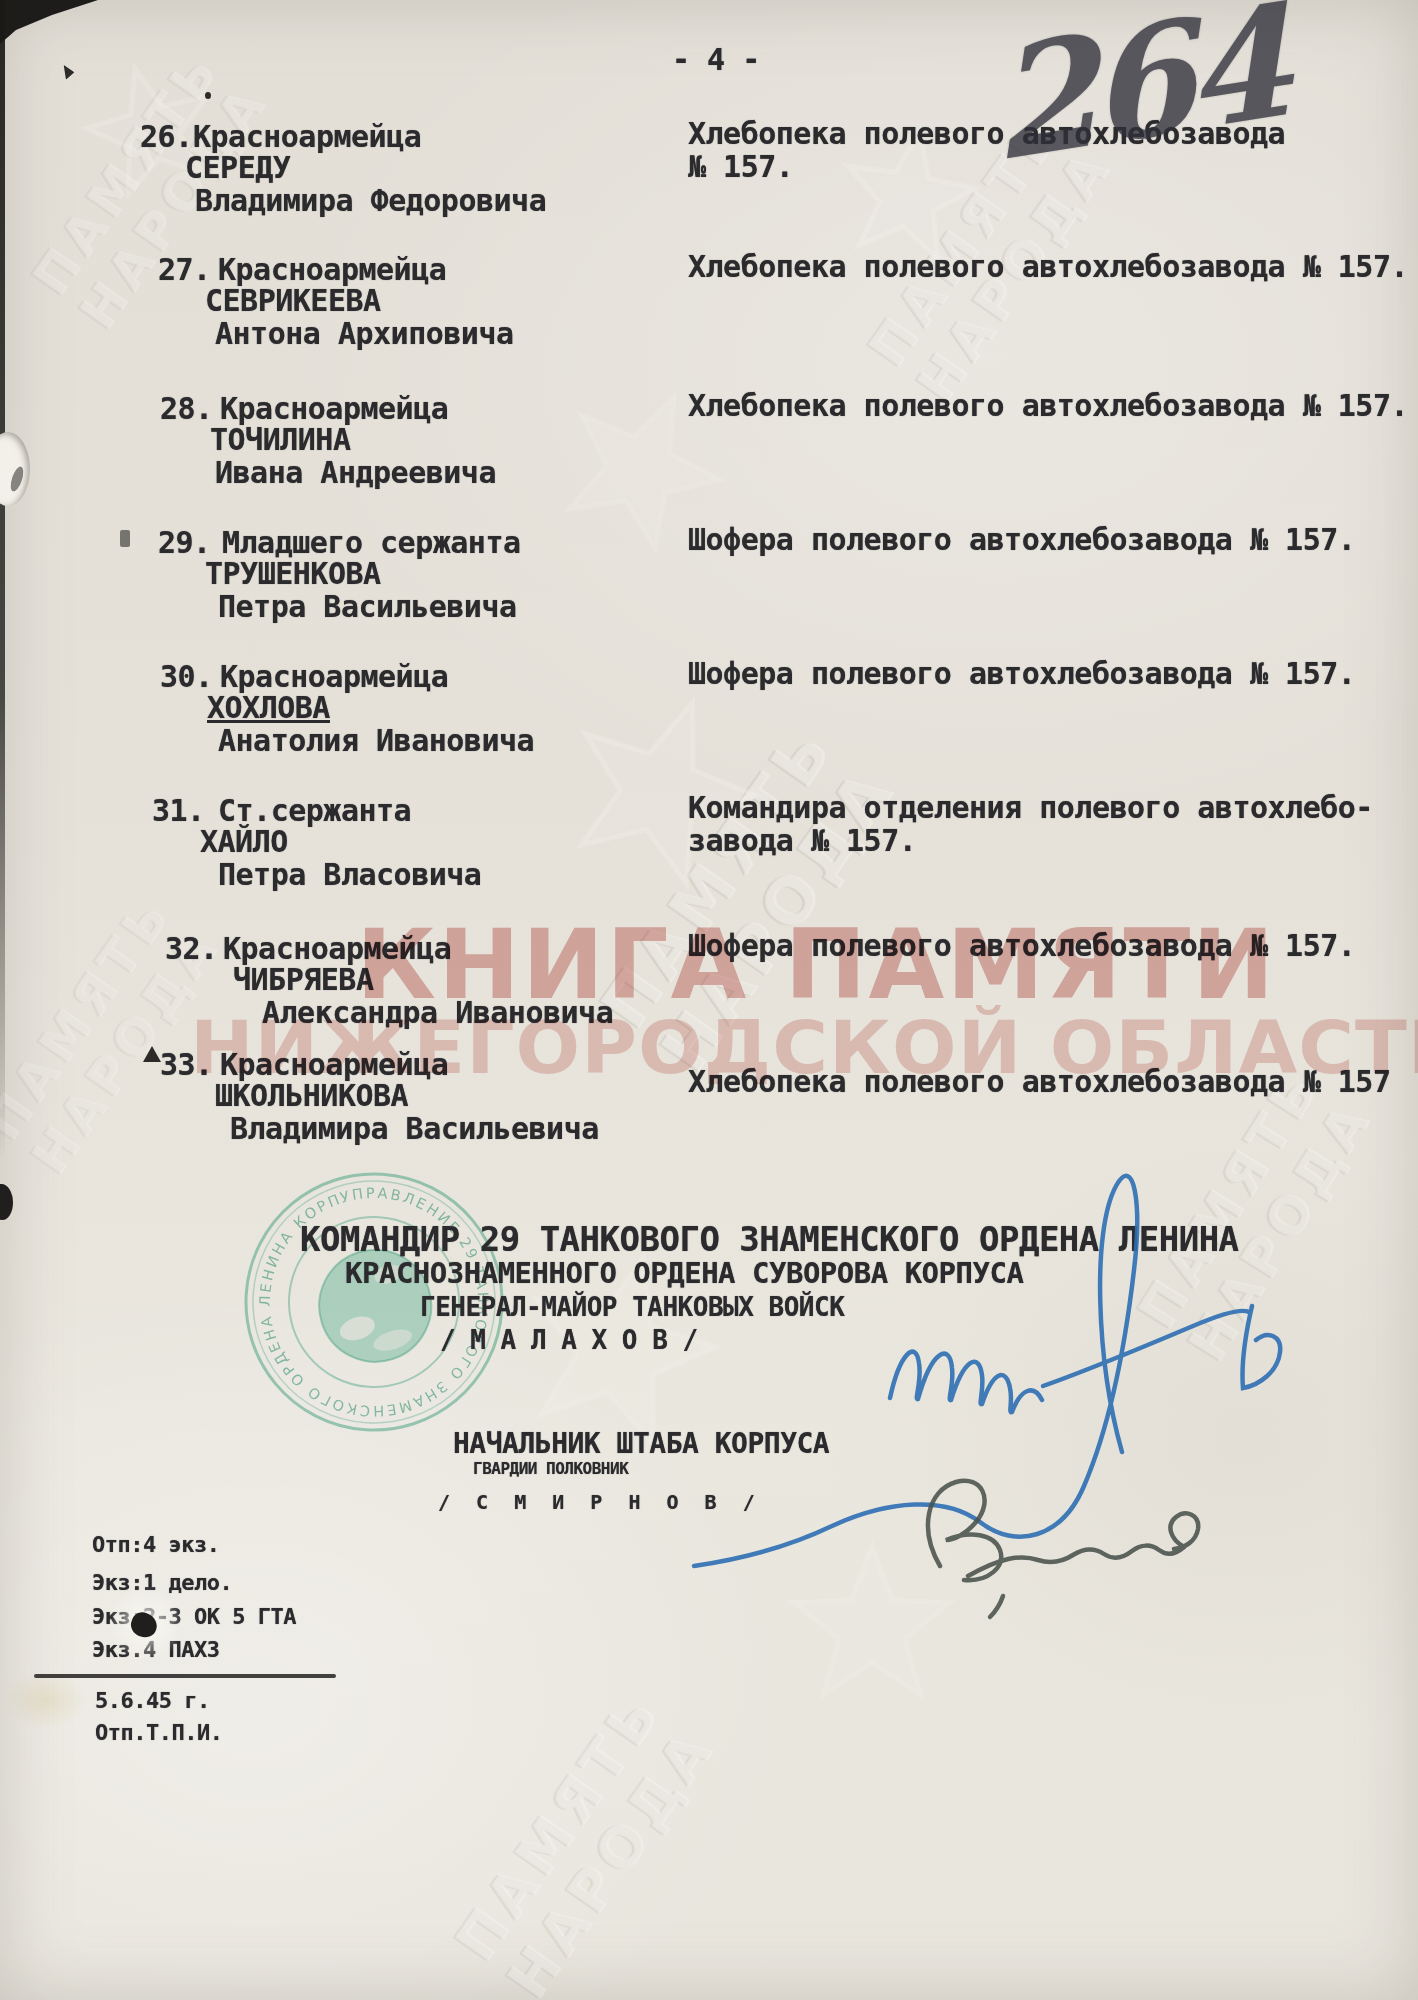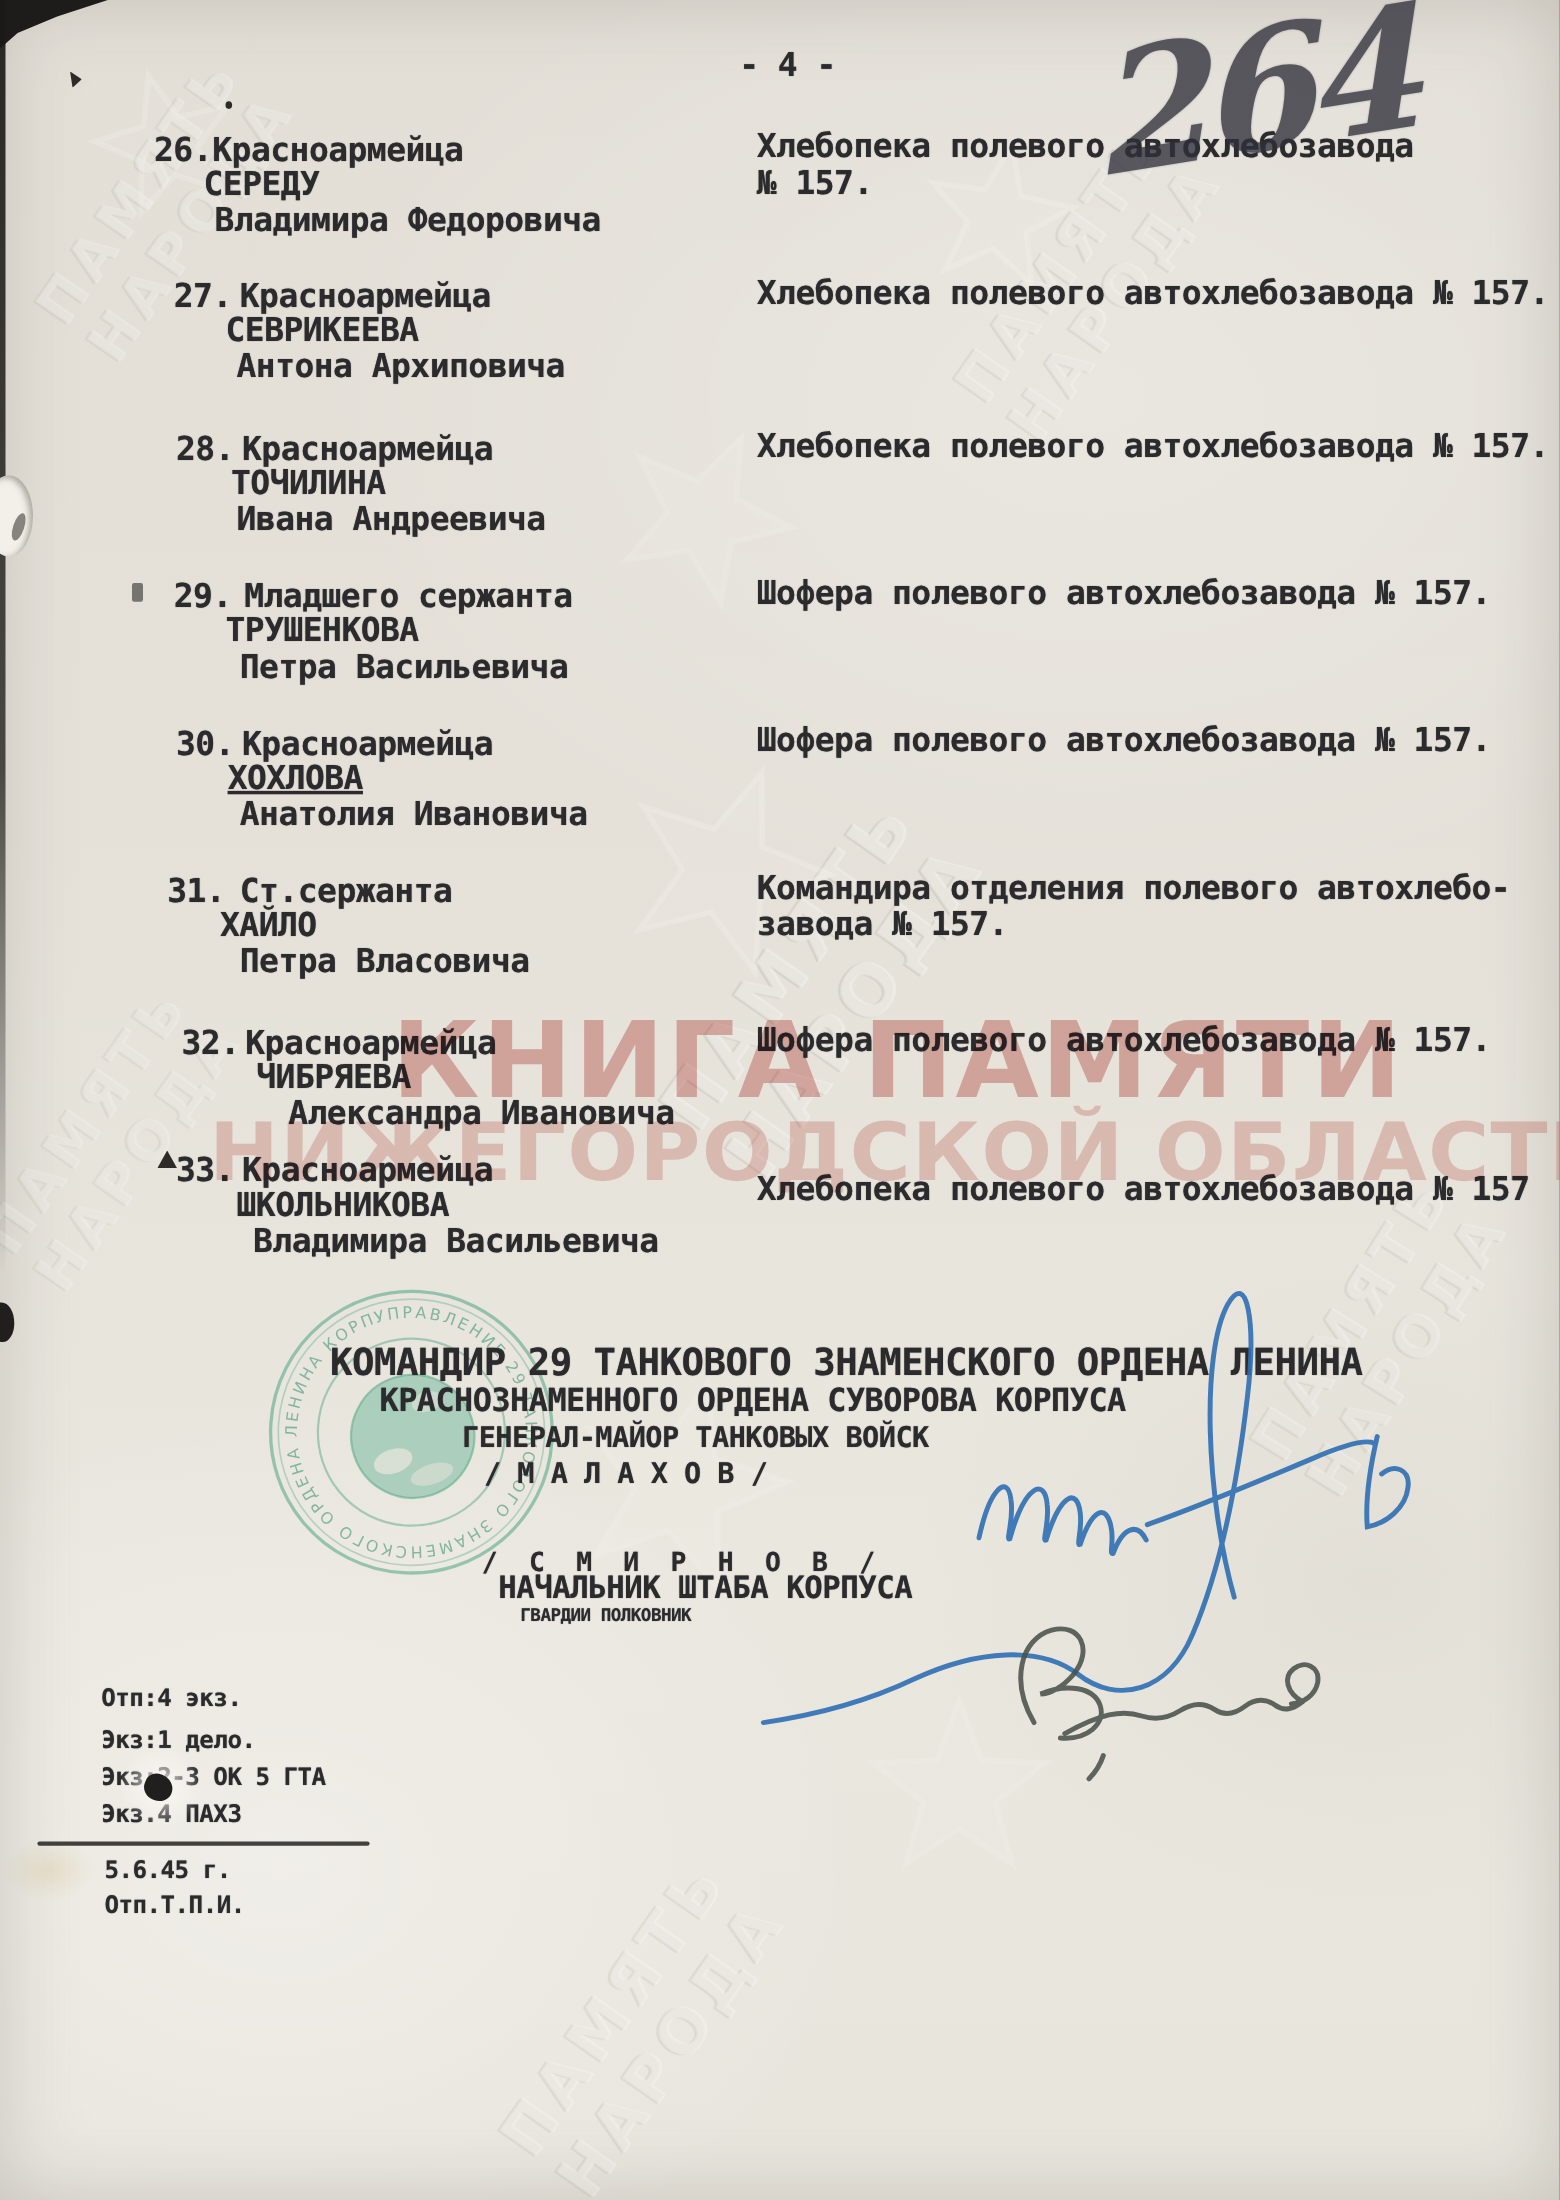--- a/index.html
+++ b/index.html
@@ -164,21 +164,21 @@
         <div class="typed" style="left: 688px; top: 1046px; margin-top: 20px;">Хлебопека полевого автохлебозавода № 157</div>
       </div>
 
     <div class="typed" style="left:300px;top:1222px;font-size:34px">КОМАНДИР 29 ТАНКОВОГО ЗНАМЕНСКОГО ОРДЕНА ЛЕНИНА</div>
     <div class="typed" style="left:345px;top:1258px;font-size:29px">КРАСНОЗНАМЕННОГО ОРДЕНА СУВОРОВА КОРПУСА</div>
     <div class="typed" style="left:420px;top:1294px;font-size:26px">ГЕНЕРАЛ-МАЙОР ТАНКОВЫХ ВОЙСК</div>
     <div class="typed" style="left:440px;top:1327px;font-size:26px">/ М А Л А Х О В /</div>
 
     <div class="typed" style="left:453px;top:1429px;font-size:28px">НАЧАЛЬНИК ШТАБА КОРПУСА</div>
     <div class="typed" style="left:473px;top:1461px;font-size:16px">ГВАРДИИ ПОЛКОВНИК</div>
-    <div class="typed" style="left:438px;top:1408px;font-size:24px;letter-spacing:7px">/ С М И Р Н О В /</div>
+    <div class="typed" style="left:438px;top:1492px;font-size:20px;letter-spacing:7px">/ С М И Р Н О В /</div>
 
     <div class="typed small" style="left:92px;top:1533px">Отп:4 экз.</div>
     <div class="typed small" style="left:92px;top:1571px">Экз:1 дело.</div>
     <div class="typed small" style="left:92px;top:1605px">Экз:2-3 ОК 5 ГТА</div>
     <div class="typed small" style="left:92px;top:1638px">Экз.4 ПАХЗ</div>
     <div class="rule"></div>
     <div class="typed small" style="left:95px;top:1689px">5.6.45 г.</div>
     <div class="typed small" style="left:95px;top:1721px">Отп.Т.П.И.</div>
   </div>
 

